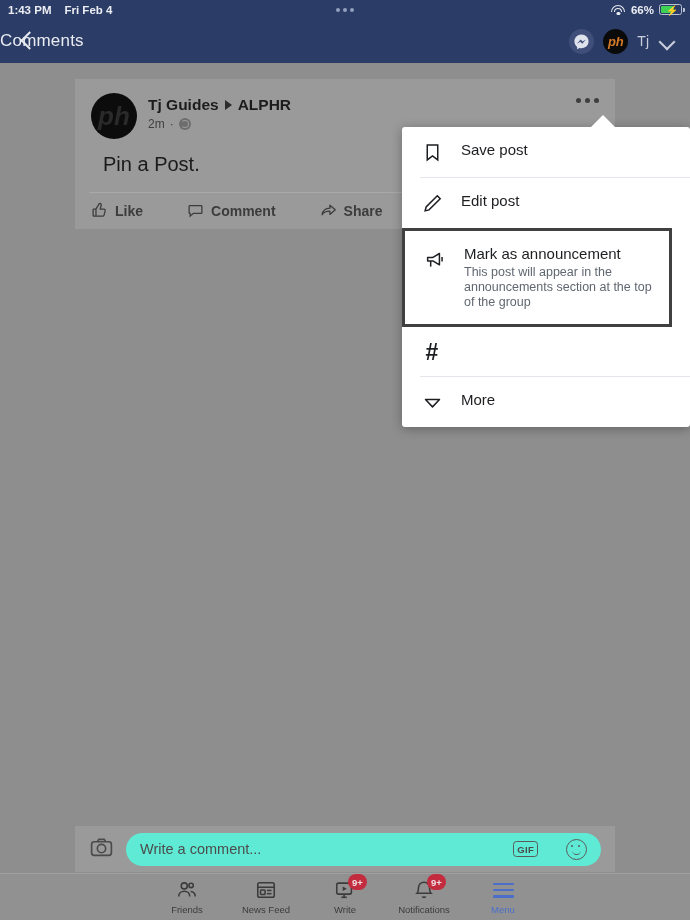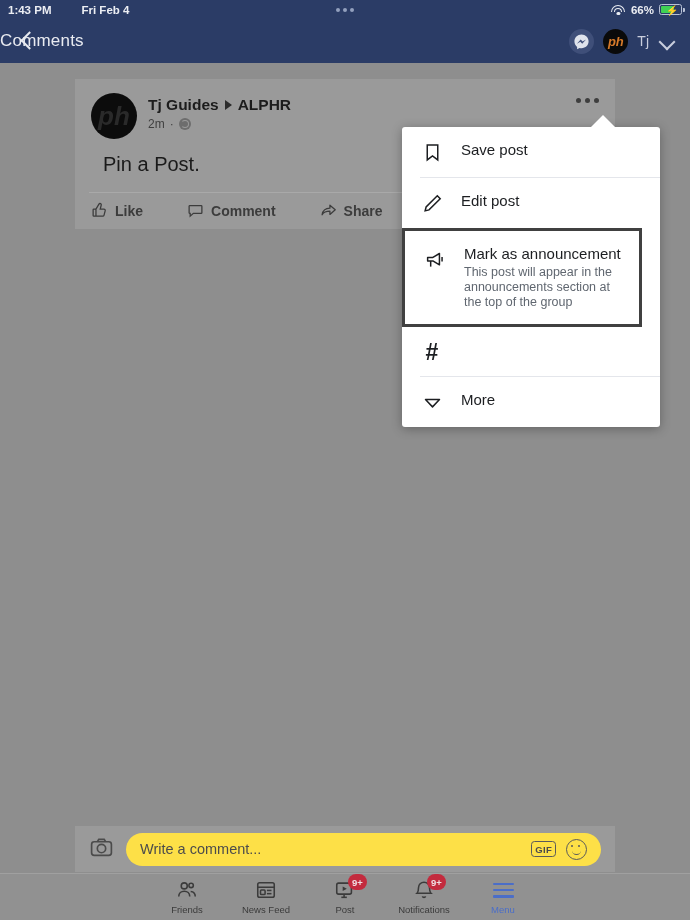--- a/index.html
+++ b/index.html
@@ -12,21 +12,21 @@
   #screen { position: relative; width: 690px; height: 920px; overflow: hidden; }
 
   
   .statusbar {
     position: absolute; top: 0; left: 0; width: 690px; height: 19px;
     background: #2b3c66; color: #eceef3;
     display: flex; align-items: center;
     font-size: 11.5px; font-weight: bold;
     padding: 0 8px;
   }
-  .sb-left { display: flex; align-items: center; gap: 30px; }
+  .sb-left { display: flex; align-items: center; gap: 13px; }
   .sb-center { position: absolute; left: 0; right: 0; display: flex; justify-content: center; pointer-events: none; }
   .sb-dots { display: flex; gap: 3px; }
   .sb-dots i { width: 4px; height: 4px; border-radius: 50%; background: #93a0be; display: block; }
   .sb-right { margin-left: auto; display: flex; align-items: center; gap: 5px; }
   .wifi-ico { width: 15px; height: 11px; position: relative; display:inline-block; }
   .wifi-ico span { position: absolute; border: 1.6px solid #e9ecf2; border-bottom: none;
     border-radius: 50% 50% 0 0 / 100% 100% 0 0; left: 50%; transform: translateX(-50%); }
   .wifi-ico .w1 { width: 14px; height: 7px; top: 1px; }
   .wifi-ico .w2 { width: 8px;  height: 4px; top: 4px; }
   .wifi-ico .w3 { width: 3.2px; height: 3.2px; top: 7.5px; border-radius: 50%; background: #e9ecf2; border: none; }
@@ -95,21 +95,21 @@
   .post-text { font-size: 20px; color: #1a1a1a; margin: 14px 0 16px 12px; }
   .post-divider { height: 1px; background: #a9a9a9; margin: 0 -2px; }
   .actions { display: flex; align-items: center; padding: 9px 0 10px 0; gap: 44px; }
   .action { display: flex; align-items: center; gap: 7px; font-size: 14px; color: #3c3c3c; font-weight: 600; }
   .action svg { width: 17px; height: 17px; }
   .post-dots { position: absolute; right: 16px; top: 19px; display: flex; gap: 4px; }
   .post-dots i { width: 5px; height: 5px; border-radius: 50%; background: #3e3e3e; display:block; }
 
   
   .menu-panel {
-    position: absolute; left: 402px; top: 127px; width: 258px;
+    position: absolute; left: 402px; top: 127px; width: 288px;
     background: #ffffff; border-radius: 3px;
     box-shadow: 0 2px 11px rgba(0,0,0,.30);
     overflow: hidden; z-index: 20;
   }
   .menu-arrow {
     position: absolute; left: 590px; top: 115px; width: 0; height: 0;
     border-left: 13px solid transparent; border-right: 13px solid transparent;
     border-bottom: 13px solid #ffffff; z-index: 21;
   }
   .m-item { display: flex; align-items: flex-start; gap: 17px; padding: 14px 16px 14px 18px; position: relative; }
@@ -125,22 +125,22 @@
   .m-item.highlight .m-icon { padding-top: 5px; }
   .hash { font-size: 23px; font-weight: bold; line-height: 20px; color:#1c1e21; }
 
   
   .composer {
     position: absolute; left: 75px; right: 75px; bottom: 48px; height: 46px;
     background: #9a9a9a; display: flex; align-items: center; gap: 12px; padding: 0 14px;
   }
   .cam svg { width: 25px; height: 25px; }
   .comment-pill {
-    flex: 1; height: 33px; border-radius: 17px; background: #fde047;
-    display: flex; align-items: center; padding: 0 14px; gap: 10px;
+    flex: 1; height: 33px; border-radius: 17px; background: #5eead4;
+    display: flex; align-items: center; padding: 0 14px; gap: 28px;
   }
   .comment-placeholder { flex: 1; font-size: 14.5px; color: #4c4c4c; }
   .gif-btn {
     border: 1.6px solid #5a5a5a; border-radius: 3.5px; font-size: 9.5px; font-weight: bold;
     color: #4b4b4b; padding: 1.5px 3px; letter-spacing: .3px;
   }
   .smiley { width: 21px; height: 21px; border-radius: 50%; border: 1.6px solid #5a5a5a; position: relative; }
   .smiley:before { content:""; position:absolute; left:4px; top:5.5px; width:2px; height:2px; border-radius:50%; background:#5a5a5a;
      box-shadow: 7px 0 0 #5a5a5a; }
   .smiley:after { content:""; position:absolute; left:4.5px; top:9px; width:9px; height:5px;
@@ -301,21 +301,21 @@
       <div class="tab">
         <div class="tab-ico">
           <svg viewBox="0 0 24 24" fill="none" stroke="#3b3b3b" stroke-width="1.7">
               <rect x="3" y="4.5" width="16" height="12" rx="2"></rect>
               <path d="M9.5 8.2l4.5 2.4-4.5 2.4z" fill="#3b3b3b" stroke="none"></path>
               <line x1="8" y1="20" x2="14" y2="20"></line>
               <line x1="11" y1="16.5" x2="11" y2="20"></line>
             </svg>
           <span class="badge">9+</span>
         </div>
-        <div class="tab-label">Post</div>
+        <div class="tab-label">Write</div>
       </div>
       <div class="tab">
         <div class="tab-ico">
           <svg viewBox="0 0 24 24" fill="none" stroke="#3b3b3b" stroke-width="1.7">
               <path d="M12 3.5a6 6 0 0 0-6 6c0 4.5-1.6 6-1.6 6h15.2S18 14 18 9.5a6 6 0 0 0-6-6z"></path>
               <path d="M10.2 19a2 2 0 0 0 3.6 0"></path>
             </svg>
           <span class="badge">9+</span>
         </div>
         <div class="tab-label">Notifications</div>

